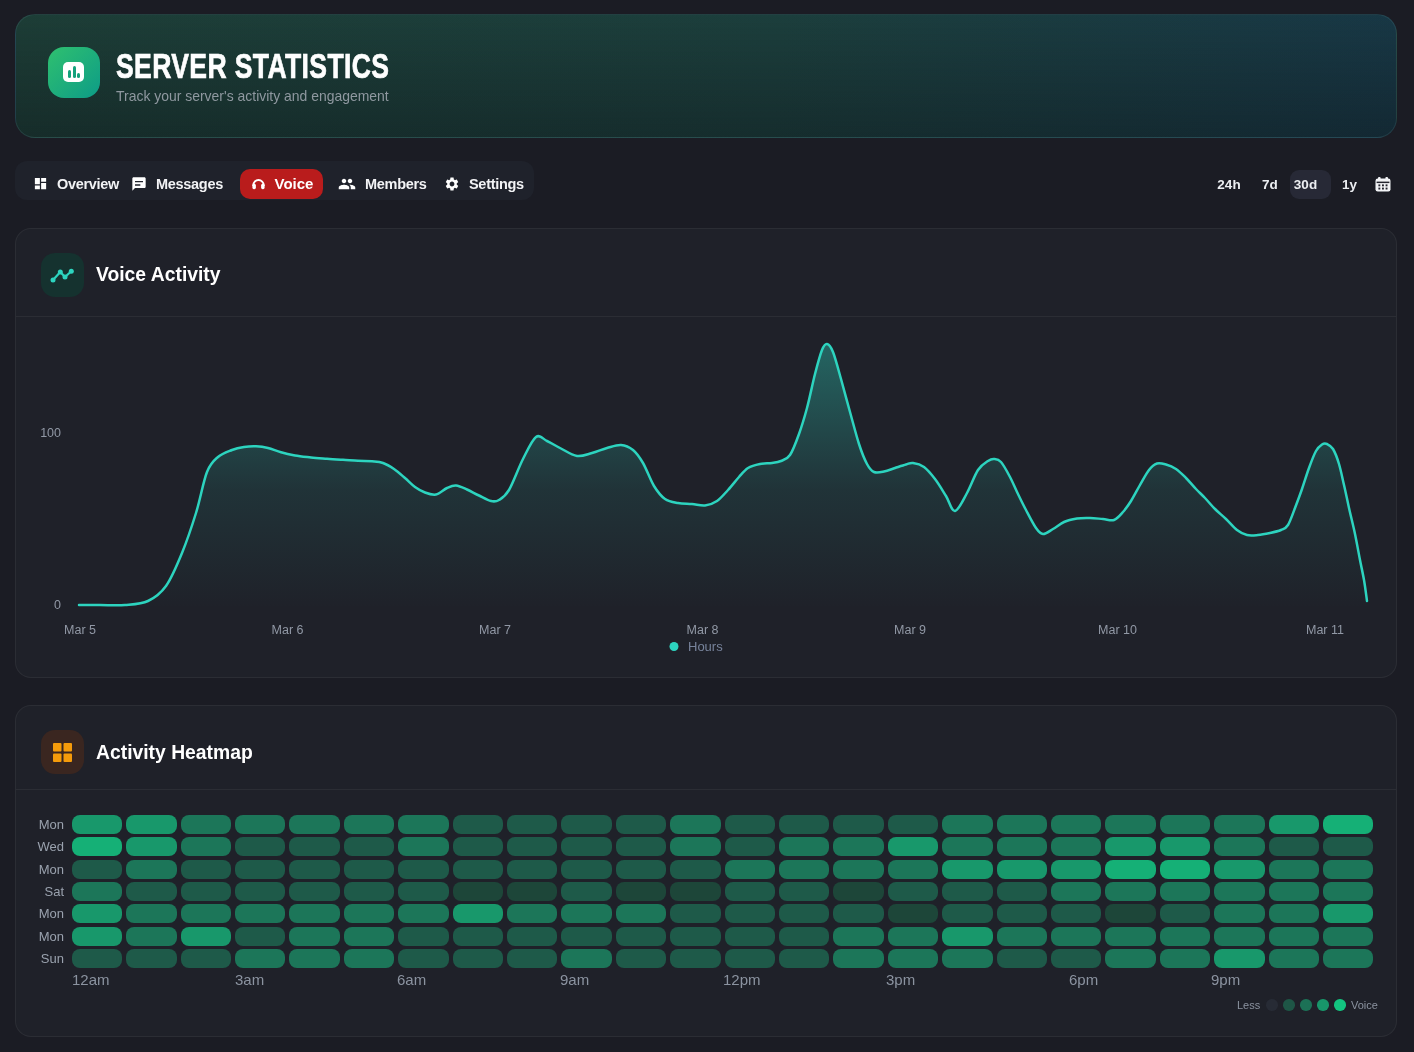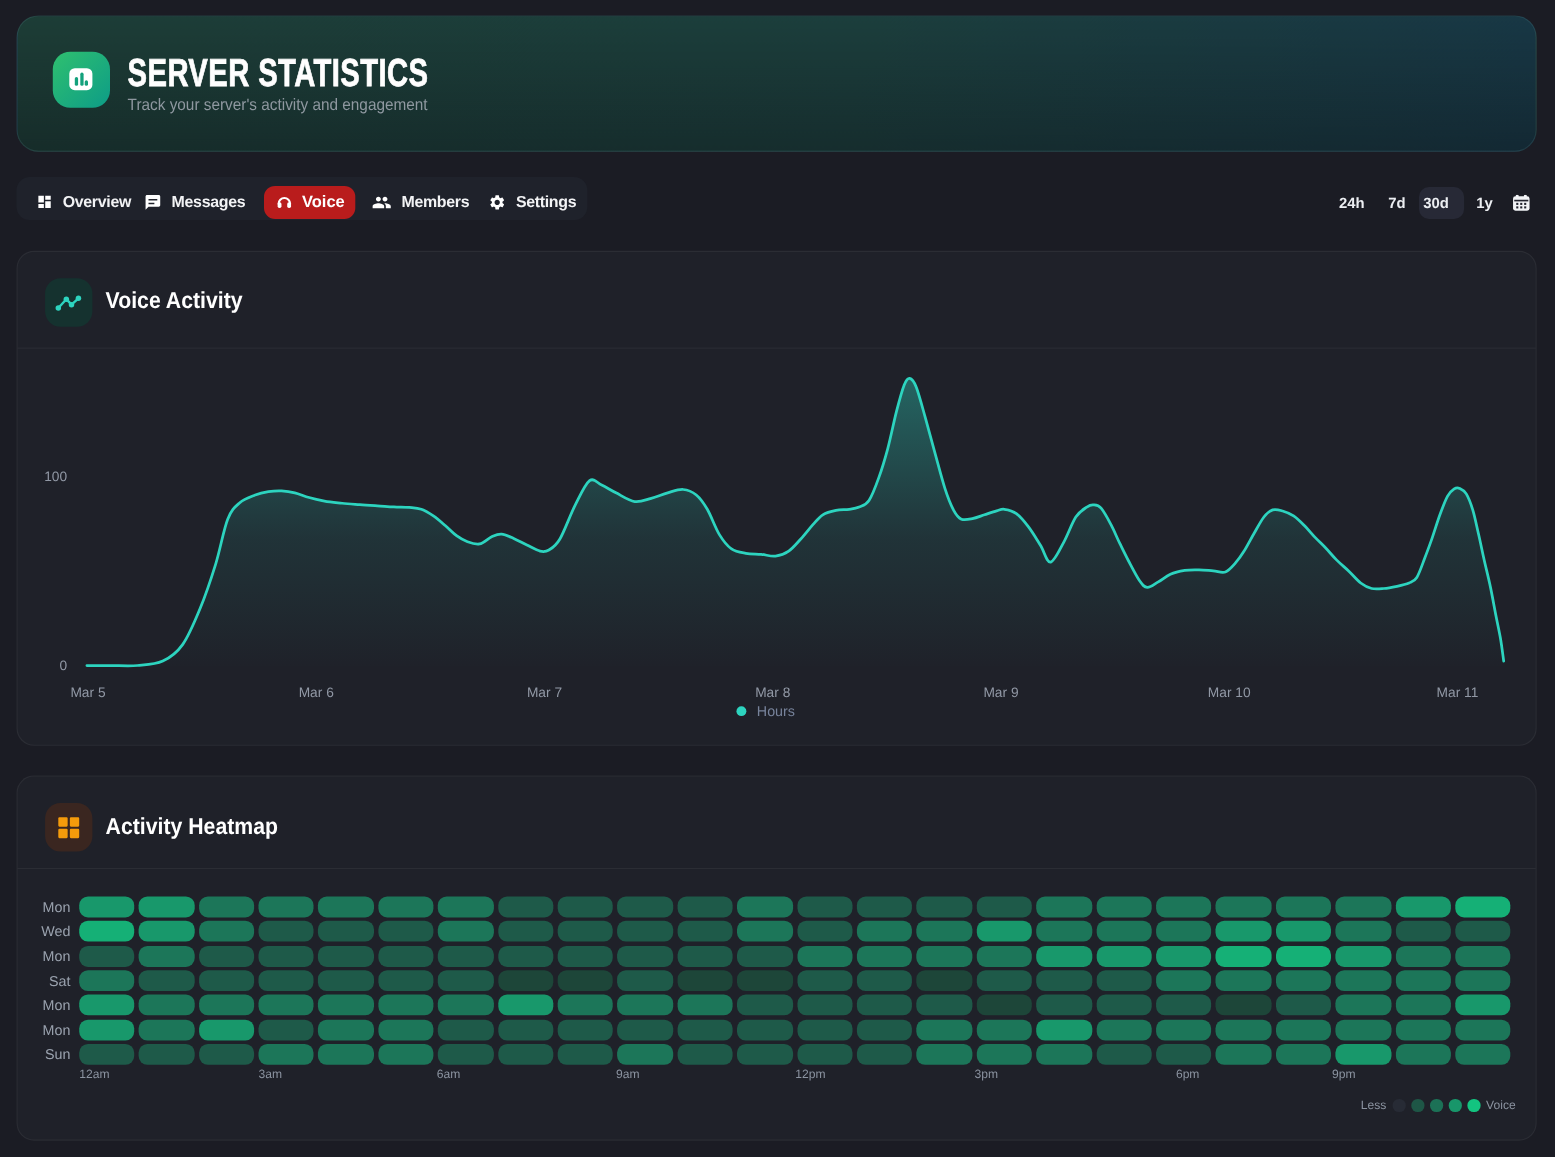--- a/index.html
+++ b/index.html
@@ -32,21 +32,21 @@
 .card { background:#1f2129; border:1px solid rgba(255,255,255,0.055); border-radius:16px; }
 #vcard { left:15px; top:228px; width:1382px; height:450px; }
 #hcard { left:15px; top:705px; width:1382px; height:332px; }
 .cicon { position:absolute; width:43px; height:44px; border-radius:14px; }
 .ctitle { position:absolute; font-size:21px; font-weight:bold; color:#fff; transform:scaleX(0.92); transform-origin:left top; white-space:nowrap; }
 .cdiv { position:absolute; left:16px; width:1380px; height:1px; background:rgba(255,255,255,0.055); }
 
 
 .hrl { position:absolute; left:0; width:64px; text-align:right; font-size:13px; color:#9aa2ae; height:19px; line-height:19px; }
 .hc { position:absolute; width:50.4px; height:19px; border-radius:8px; }
-.htl { position:absolute; top:971px; font-size:11px; color:#8b93a0; }
+.htl { position:absolute; top:971px; font-size:15px; color:#8b93a0; }
 .hleg { position:absolute; top:999px; font-size:11px; color:#8b93a0; line-height:13px; }
 .lc { position:absolute; top:999px; width:11.5px; height:11.5px; border-radius:50%; }
 </style></head>
 <body>
 <div id="page">
 
   <div class="abs" id="hdr"></div>
   <div class="abs" id="hicon"></div>
   <div class="abs" id="hbars">
     <span class="bbar" style="left:5px;height:8px"></span>

